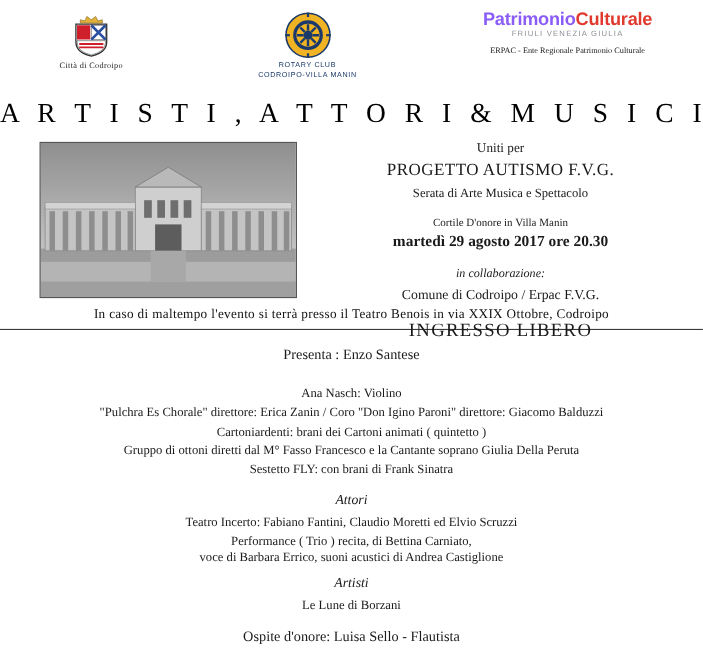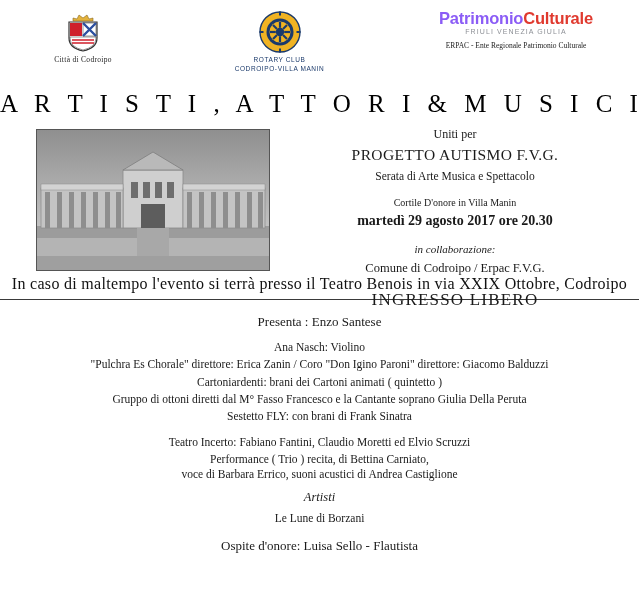--- a/index.html
+++ b/index.html
@@ -149,39 +149,39 @@
   .ht-data { font-size: 14px; font-weight: bold; margin-bottom: 11px; }
   .ht-collab { font-size: 11px; font-style: italic; margin-bottom: 1px; }
   .ht-comune { font-size: 12.5px; margin-bottom: 11px; }
   .ht-ingresso { font-size: 17px; letter-spacing: 1.2px; }
 
   .maltempo {
     position: absolute;
     left: 0; right: 0;
     bottom: 6px;
     text-align: center;
-    font-size: 16px;
+    font-size: 12px;
     letter-spacing: 0.3px;
     color: #111;
   }
 
   
   .divider {
     border: none;
     border-top: 1px solid #3a3a3a;
     margin: 0;
   }
 
   
   .program {
     text-align: center;
     padding: 14px 20px 0 20px;
     box-sizing: border-box;
   }
-  .prog-presenta { font-size: 13px; margin-bottom: 9px; }
+  .prog-presenta { font-size: 13px; margin-bottom: 20px; }
   .section-head {
     font-size: 12.5px;
     font-style: italic;
     margin: 2px 0 5px 0;
   }
   .prog-line {
     font-size: 11.5px;
     line-height: 1.5;
   }
   .prog-line.tight { line-height: 1.35; }
@@ -328,20 +328,21 @@
     <div class="prog-presenta">Presenta : Enzo Santese</div>
 
     <div class="prog-line">Ana Nasch: Violino</div>
     <div class="prog-line">"Pulchra Es Chorale" direttore: Erica Zanin  /  Coro "Don Igino Paroni" direttore: Giacomo Balduzzi</div>
     <div class="prog-line">Cartoniardenti: brani dei Cartoni animati ( quintetto )</div>
     <div class="prog-line">Gruppo di ottoni diretti dal M° Fasso Francesco e la Cantante soprano Giulia Della Peruta</div>
     <div class="prog-line">Sestetto FLY: con brani di Frank Sinatra</div>
 
     <div class="gap"></div>
 
+    <div class="section-head">Attori</div>
     <div class="prog-line">Teatro Incerto: Fabiano Fantini, Claudio Moretti ed Elvio Scruzzi</div>
     <div class="prog-line tight">Performance ( Trio ) recita, di Bettina Carniato,</div>
     <div class="prog-line tight">voce di Barbara Errico, suoni acustici di Andrea Castiglione</div>
 
     <div class="gap-sm"></div>
 
     <div class="section-head">Artisti</div>
     <div class="prog-line">Le Lune di Borzani</div>
 
     <div class="ospite">Ospite d'onore: Luisa Sello - Flautista</div>

